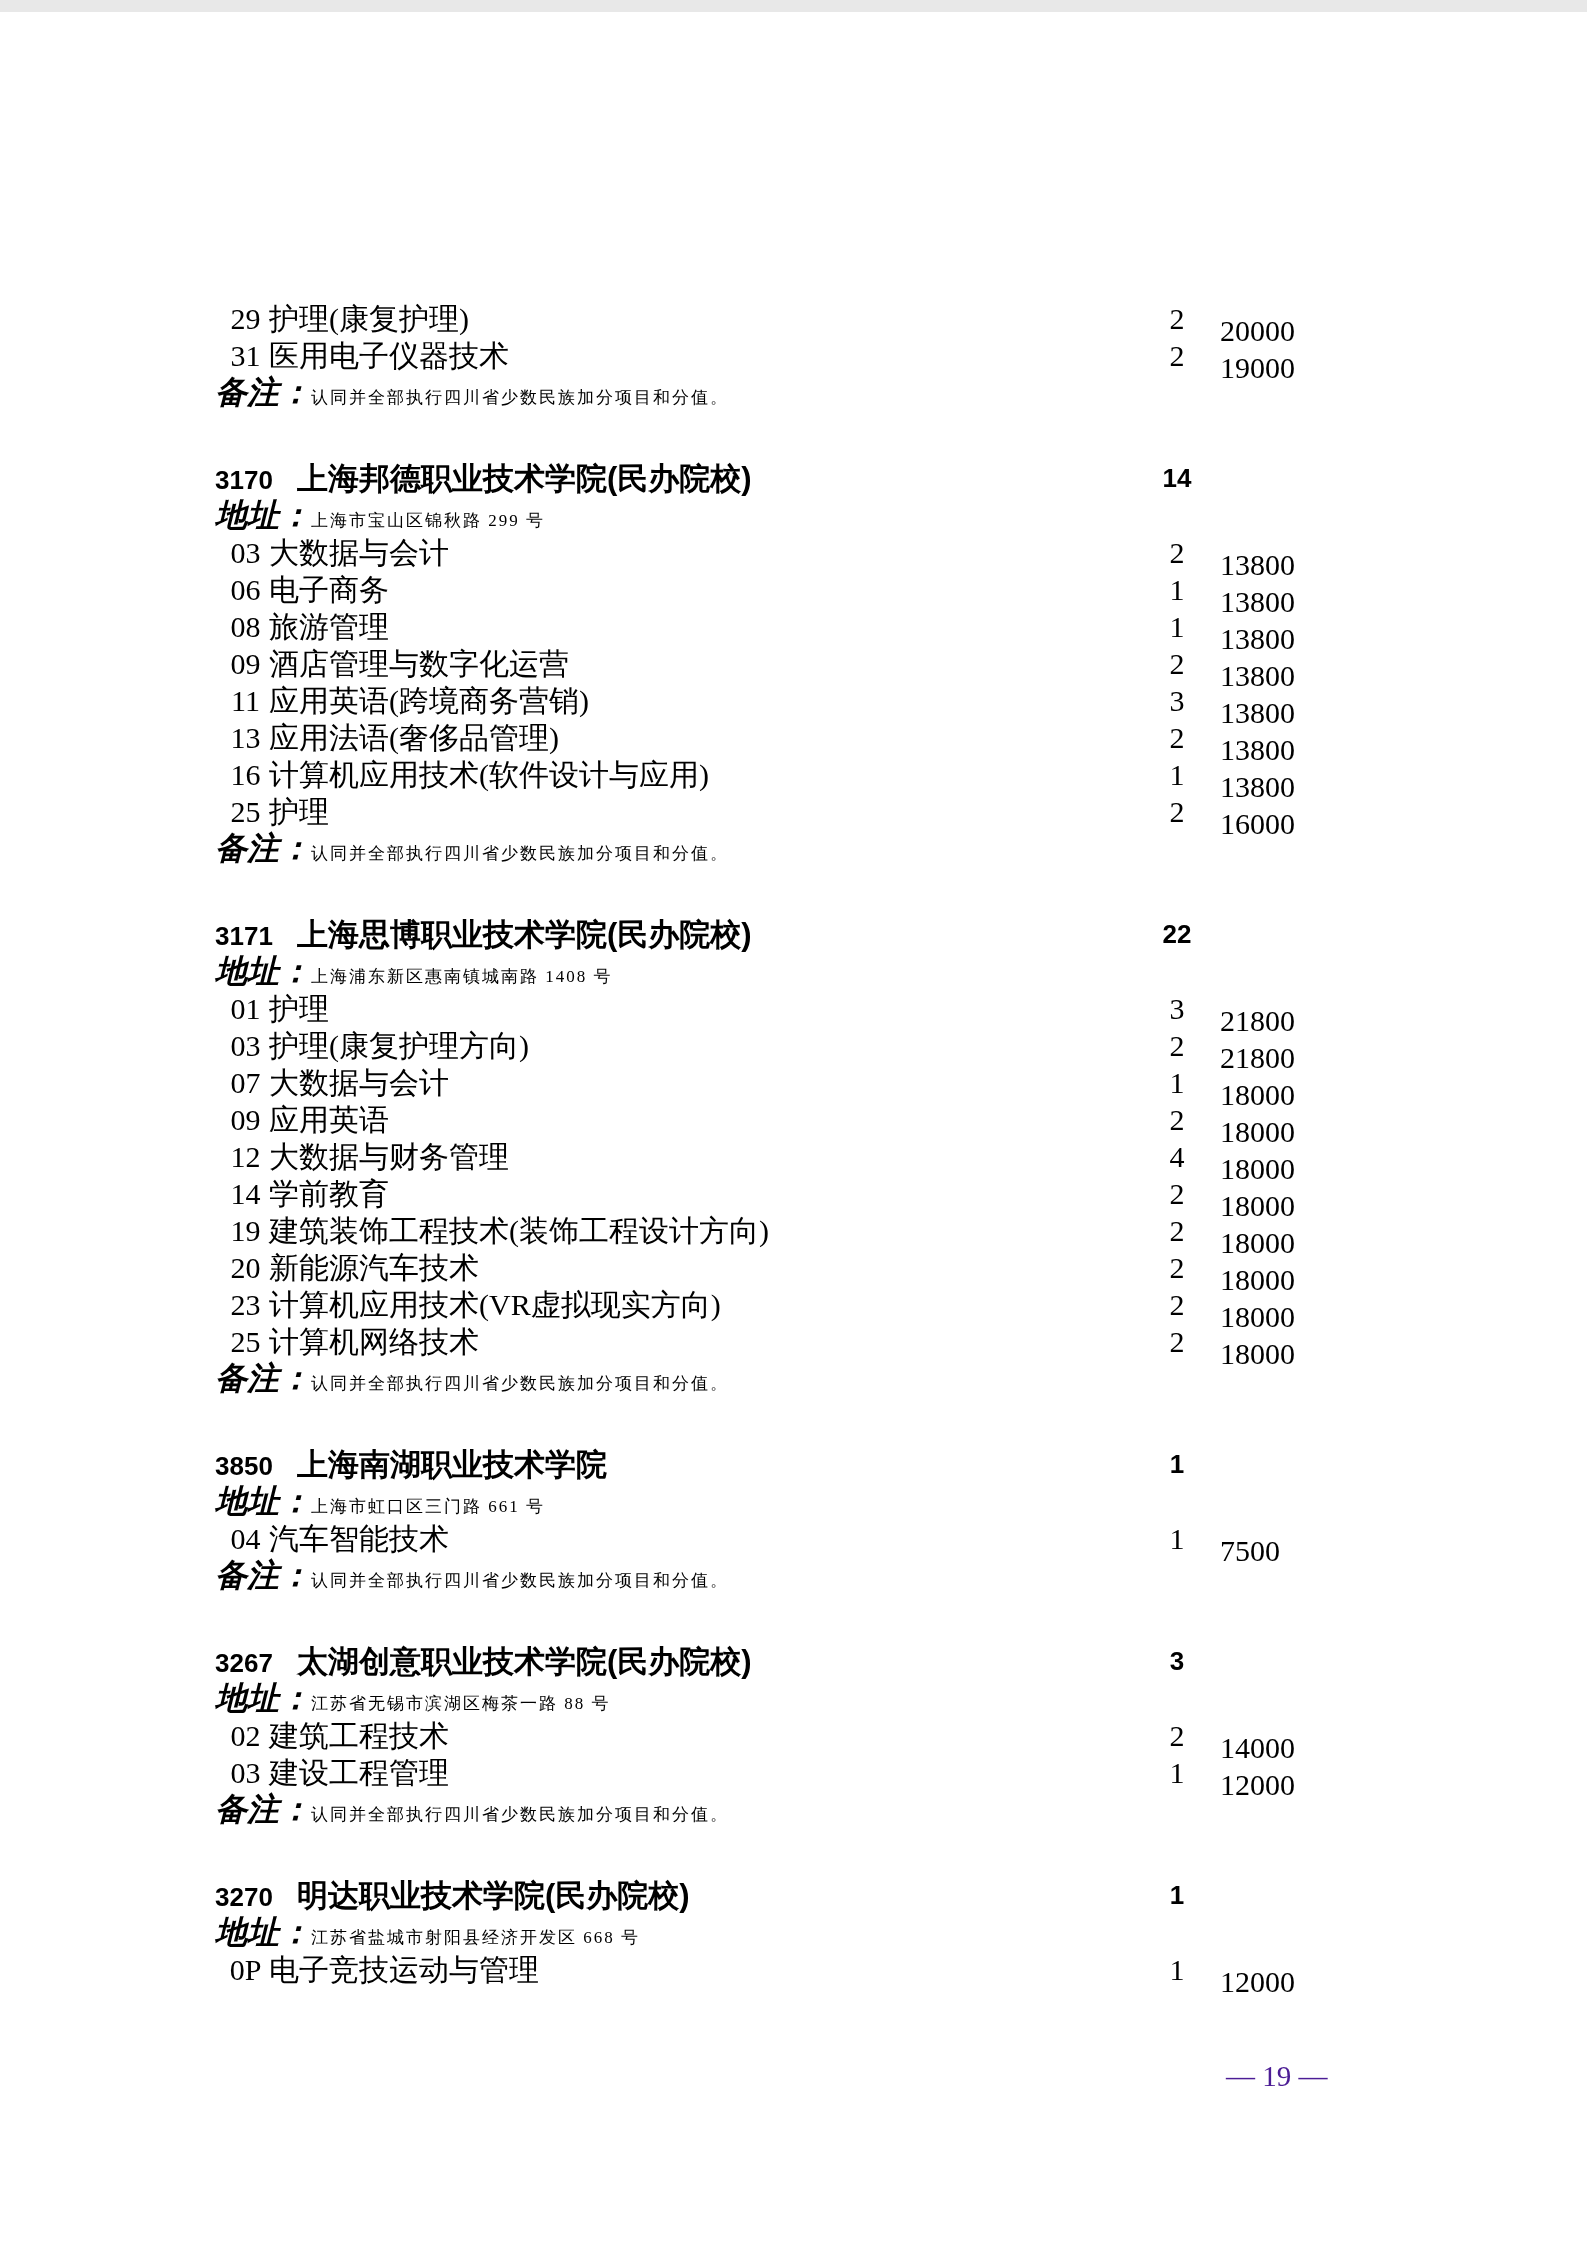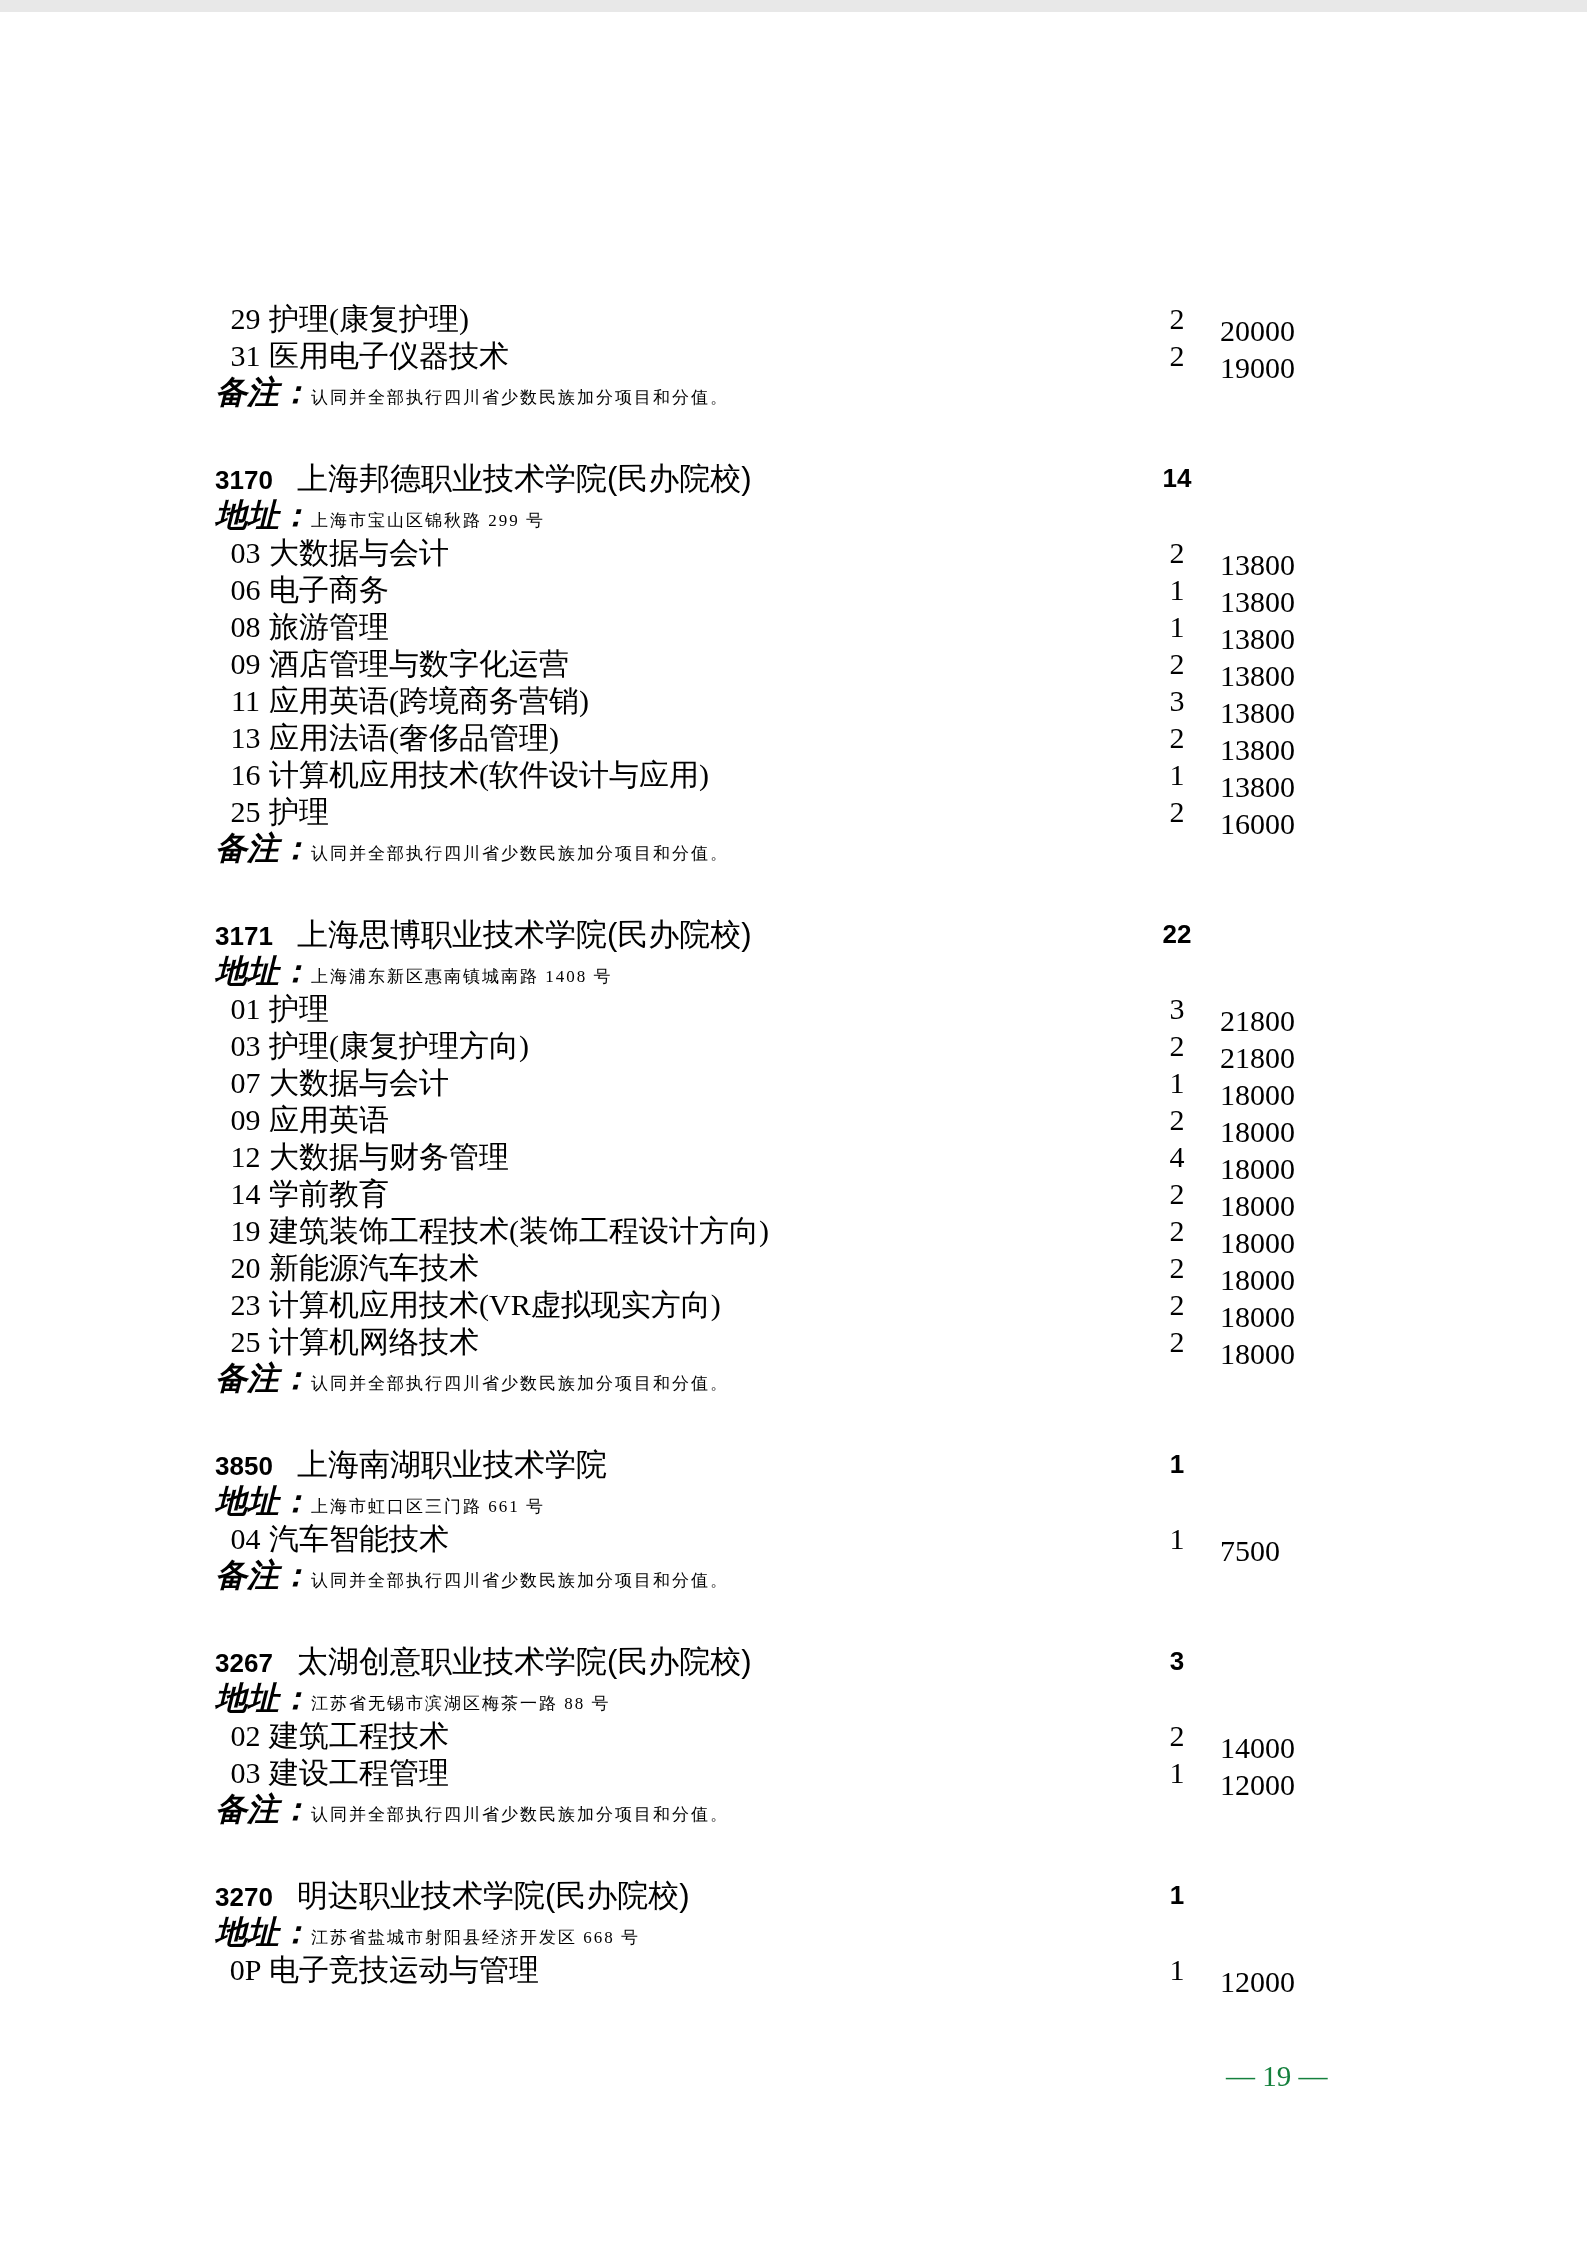--- a/index.html
+++ b/index.html
@@ -33,21 +33,21 @@
   .row-fee{position:absolute;left:1220px;top:12px;}
   
   .hdr{padding-left:215px;}
   .hdr-code{
     display:inline-block;min-width:82px;
     font-family:"Liberation Sans","DejaVu Sans",sans-serif;
     font-size:26px;font-weight:700;
   }
   .hdr-name{
     font-family:"Liberation Sans","DejaVu Sans",sans-serif;
-    font-size:31px;font-weight:400;
+    font-size:31px;font-weight:700;
   }
   .hdr-total{
     position:absolute;left:1145px;top:0;width:64px;text-align:center;
     font-family:"Liberation Sans","DejaVu Sans",sans-serif;
     font-size:26px;font-weight:700;
   }
   
   .lbl-line{padding-left:215px;}
   .line-label{
     font-family:"Liberation Sans","DejaVu Sans",sans-serif;
@@ -58,21 +58,21 @@
     font-size:17px;
     letter-spacing:2px;
   }
   .page-num{
     position:absolute;
     top:2046px;
     left:1226px;
     height:37px;line-height:37px;
     font-family:"Liberation Serif","DejaVu Serif",serif;
     font-size:29px;
-    color:#15803d;
+    color:#4c1d95;
     white-space:nowrap;
   }
 </style>
 </head>
 <body>
 
 <div class="page">
   <div id="content">
       <div class="line prow" style="top: 288px;">
     <span class="row-code">29</span><span class="row-name">护理(康复护理)</span>

